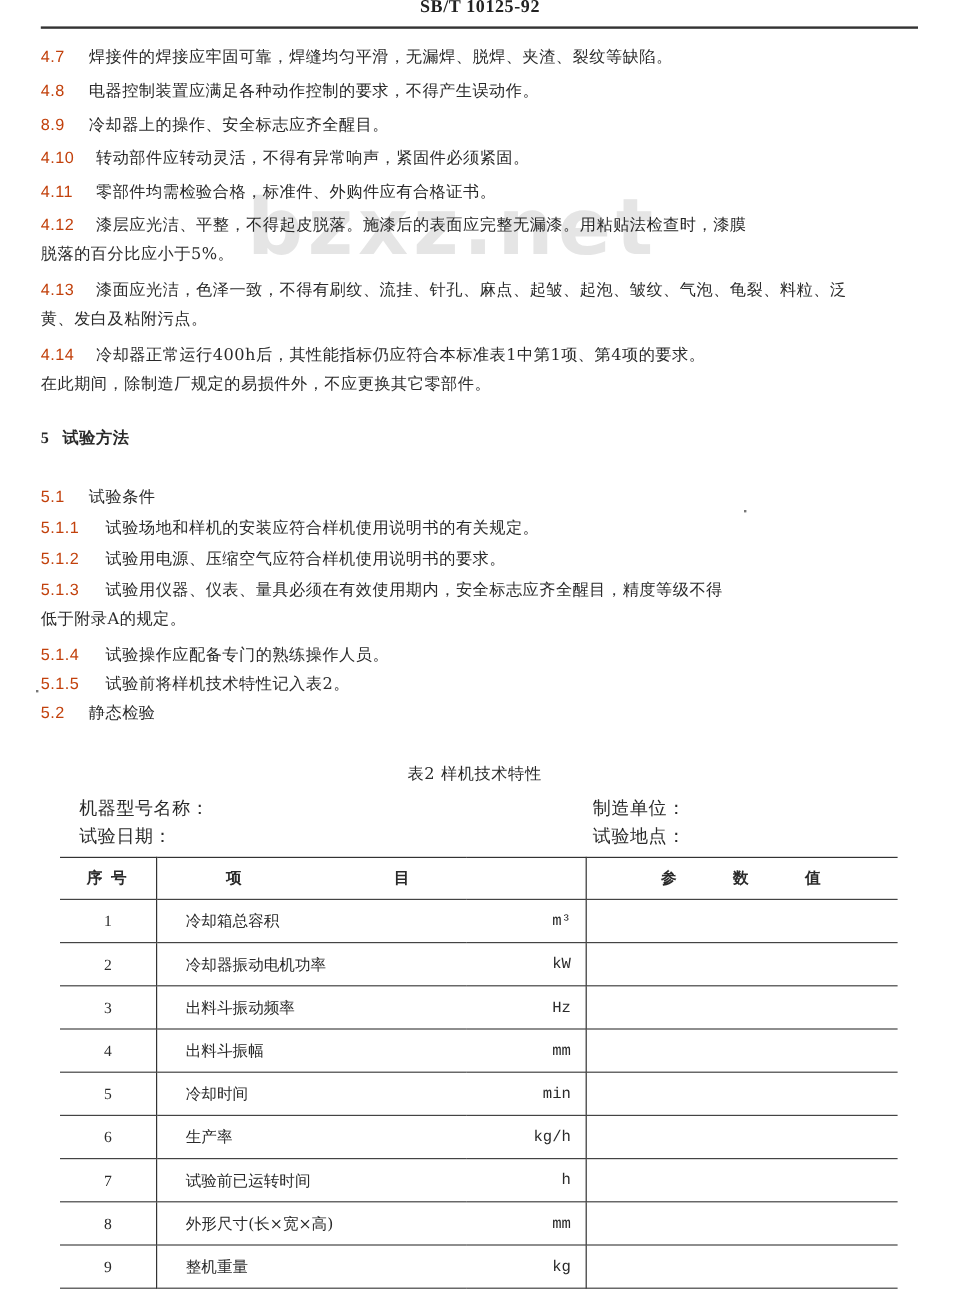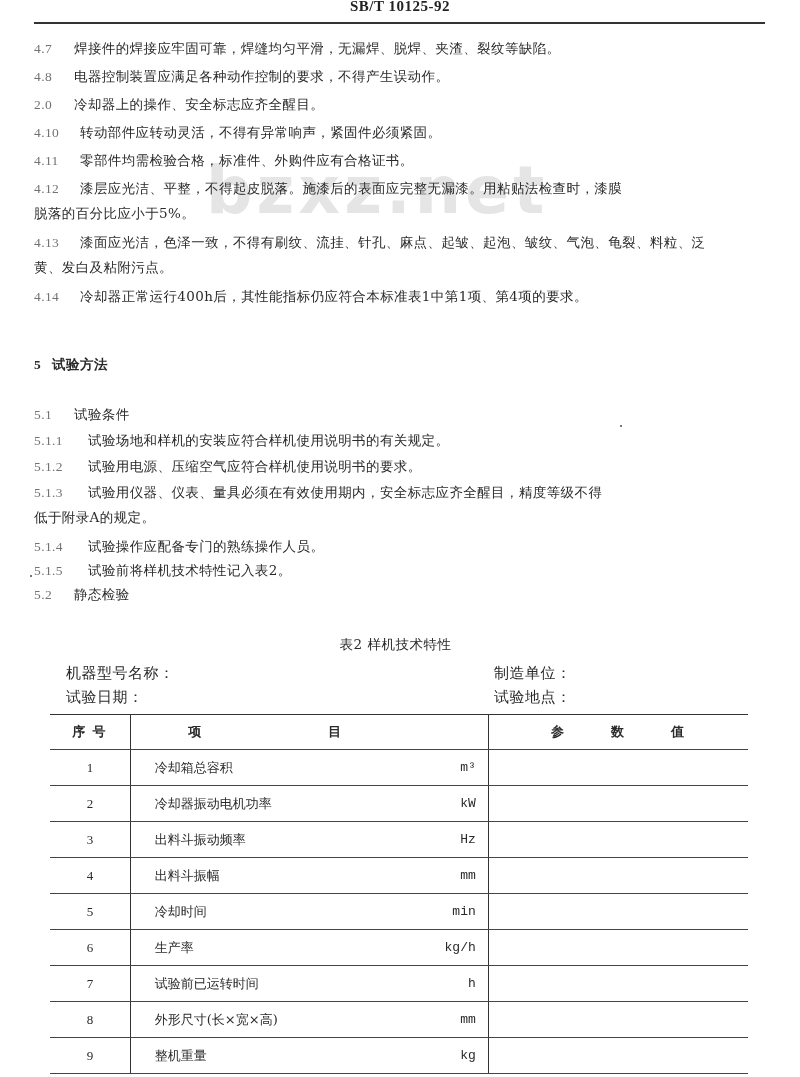--- a/index.html
+++ b/index.html
@@ -51,23 +51,23 @@
     .para {
       position: absolute;
       left: 34px;
       width: 732px;
       font-size: 13.5px;
       line-height: 24px;
       letter-spacing: 0.4px;
     }
     .para .num {
       display: inline-block;
-      font-family: Liberation Serif, serif;
+      font-family: Liberation Sans, sans-serif;
       min-width: 40px;
-      color: #737373;
+      color: #c2410c;
     }
     .para .num.wide { min-width: 46px; }
     .para .num.wider { min-width: 54px; }
     .section-title {
       position: absolute;
       left: 34px;
       font-size: 13.5px;
       font-weight: bold;
       letter-spacing: 0.5px;
     }
@@ -153,38 +153,39 @@
 
 <div class="watermark">bzxz.net</div>
 
 <div class="para" style="top:36px">
   <span class="num">4.7</span><span>焊接件的焊接应牢固可靠，焊缝均匀平滑，无漏焊、脱焊、夹渣、裂纹等缺陷。</span>
 </div>
 <div class="para" style="top:64px">
   <span class="num">4.8</span><span>电器控制装置应满足各种动作控制的要求，不得产生误动作。</span>
 </div>
 <div class="para" style="top:92px">
-  <span class="num">2.0</span><span>冷却器上的操作、安全标志应齐全醒目。</span>
+  <span class="num">8.9</span><span>冷却器上的操作、安全标志应齐全醒目。</span>
 </div>
 <div class="para" style="top:120px">
   <span class="num wide">4.10</span><span>转动部件应转动灵活，不得有异常响声，紧固件必须紧固。</span>
 </div>
 <div class="para" style="top:148px">
   <span class="num wide">4.11</span><span>零部件均需检验合格，标准件、外购件应有合格证书。</span>
 </div>
 <div class="para" style="top:176px">
   <span class="num wide">4.12</span><span>漆层应光洁、平整，不得起皮脱落。施漆后的表面应完整无漏漆。用粘贴法检查时，漆膜</span><br>
   <span>脱落的百分比应小于5%。</span>
 </div>
 <div class="para" style="top:230px">
   <span class="num wide">4.13</span><span>漆面应光洁，色泽一致，不得有刷纹、流挂、针孔、麻点、起皱、起泡、皱纹、气泡、龟裂、料粒、泛</span><br>
   <span>黄、发白及粘附污点。</span>
 </div>
 <div class="para" style="top:284px">
   <span class="num wide">4.14</span><span>冷却器正常运行400h后，其性能指标仍应符合本标准表1中第1项、第4项的要求。</span><br>
+  <span>在此期间，除制造厂规定的易损件外，不应更换其它零部件。</span>
 </div>
 
 <div class="section-title" style="top:356px">
   <span class="num">5</span><span>试验方法</span>
 </div>
 
 <div class="para" style="top:402px">
   <span class="num">5.1</span><span>试验条件</span>
 </div>
 <div class="stray-dot" style="top:425px;left:620px"></div>

